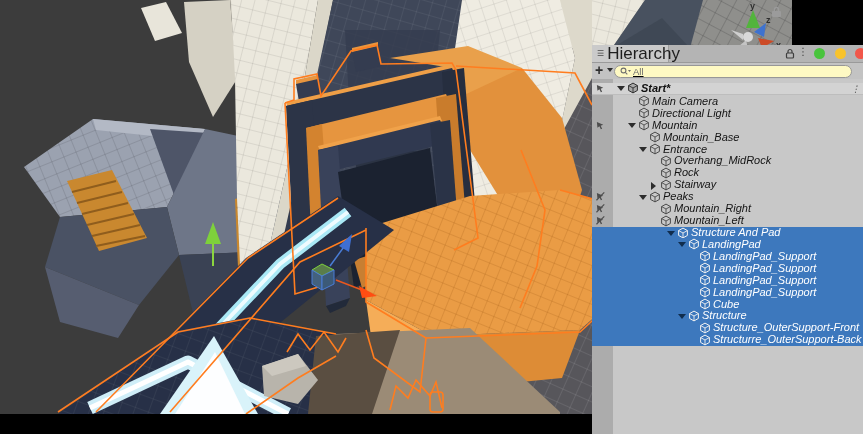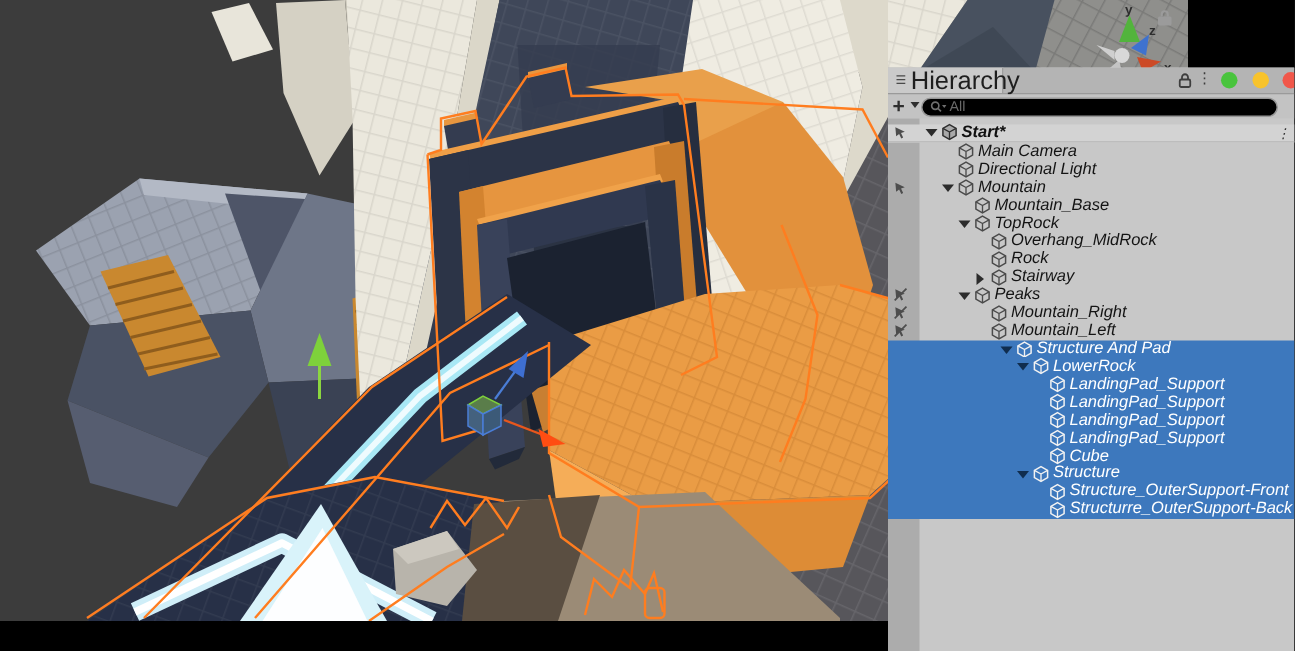--- a/index.html
+++ b/index.html
@@ -14,21 +14,21 @@
   #tab .ticon{font-size:8px;color:#4a4a4a;margin:0 3px 0 5px;}
   #tab .tlabel{font-size:17px;color:#1e1e1e;}
   .winctl{position:absolute;top:3px;width:11px;height:11px;border-radius:50%;}
   #tb-lock{position:absolute;top:3px;left:193px;width:10px;height:11px;}
   #tb-menu{position:absolute;top:1px;left:206px;font-size:10px;color:#3c3c3c;letter-spacing:0;}
   
   #toolbar{position:absolute;left:0;top:18px;width:271px;height:16px;background:#c3c3c3;}
   #addbtn{position:absolute;left:3px;top:-1px;font-size:14px;font-weight:bold;color:#2e2e2e;cursor:default;}
   #addcaret{position:absolute;left:15px;top:5px;width:0;height:0;border-left:3.5px solid transparent;
     border-right:3.5px solid transparent;border-top:4px solid #2e2e2e;}
-  #search{position:absolute;left:22px;top:2px;width:236px;height:11px;background:#000000;border:1px solid #979797;
+  #search{position:absolute;left:22px;top:2px;width:236px;height:11px;background:#fef9c3;border:1px solid #979797;
     border-radius:7px;display:flex;align-items:center;text-decoration:underline;}
   #search .sicon{margin:0 2px 0 5px;}
   #search .sval{font-size:9.5px;color:#6a6a6a;}
   
   #gutter{position:absolute;left:0;top:34px;width:21px;height:355px;background:#acacac;}
   #tree{position:absolute;left:0;top:37.5px;width:273px;font-style:italic;}
   .row{position:relative;height:11.93px;display:flex;align-items:center;white-space:nowrap;}
   .row.hdr{background:#d3d3d3;border-bottom:1px solid #bdbdbd;}
   .row.sel{background:#3d78bd;padding-left:39px;}
   .ind{flex:0 0 auto;height:1px;}
@@ -321,21 +321,21 @@
           </svg>
           <span class="lbl ">Mountain_Base</span>
         </div>
         <div class="row">
           <span class="ind" style="width:46px"></span>
           <span class="arr open"></span>
           <svg class="ci" viewBox="0 0 12 12">
     <path d="M6 1.1 L10.4 3.55 V8.45 L6 10.9 L1.6 8.45 V3.55 Z" fill="none" stroke="#4b4b4b" stroke-width="1"></path>
     <path d="M6 6 L6 10.9 M6 6 L10.4 3.55 M6 6 L1.6 3.55" stroke="#4b4b4b" stroke-width="0.9" fill="none"></path>
           </svg>
-          <span class="lbl ">TopRock</span>
+          <span class="lbl ">Entrance</span>
         </div>
         <div class="row">
           <span class="ind" style="width:57px"></span>
           <span class="arr "></span>
           <svg class="ci" viewBox="0 0 12 12">
     <path d="M6 1.1 L10.4 3.55 V8.45 L6 10.9 L1.6 8.45 V3.55 Z" fill="none" stroke="#4b4b4b" stroke-width="1"></path>
     <path d="M6 6 L6 10.9 M6 6 L10.4 3.55 M6 6 L1.6 3.55" stroke="#4b4b4b" stroke-width="0.9" fill="none"></path>
           </svg>
           <span class="lbl ">Overhang_MidRock</span>
         </div>
@@ -405,21 +405,21 @@
           </svg>
           <span class="lbl ">Structure And Pad</span>
         </div>
         <div class="row sel">
           <span class="ind" style="width:46px"></span>
           <span class="arr open"></span>
           <svg class="ci" viewBox="0 0 12 12">
     <path d="M6 1.1 L10.4 3.55 V8.45 L6 10.9 L1.6 8.45 V3.55 Z" fill="none" stroke="#f2f2f2" stroke-width="1"></path>
     <path d="M6 6 L6 10.9 M6 6 L10.4 3.55 M6 6 L1.6 3.55" stroke="#f2f2f2" stroke-width="0.9" fill="none"></path>
           </svg>
-          <span class="lbl ">LowerRock</span>
+          <span class="lbl ">LandingPad</span>
         </div>
         <div class="row sel">
           <span class="ind" style="width:57px"></span>
           <span class="arr "></span>
           <svg class="ci" viewBox="0 0 12 12">
     <path d="M6 1.1 L10.4 3.55 V8.45 L6 10.9 L1.6 8.45 V3.55 Z" fill="none" stroke="#f2f2f2" stroke-width="1"></path>
     <path d="M6 6 L6 10.9 M6 6 L10.4 3.55 M6 6 L1.6 3.55" stroke="#f2f2f2" stroke-width="0.9" fill="none"></path>
           </svg>
           <span class="lbl ">LandingPad_Support</span>
         </div>

